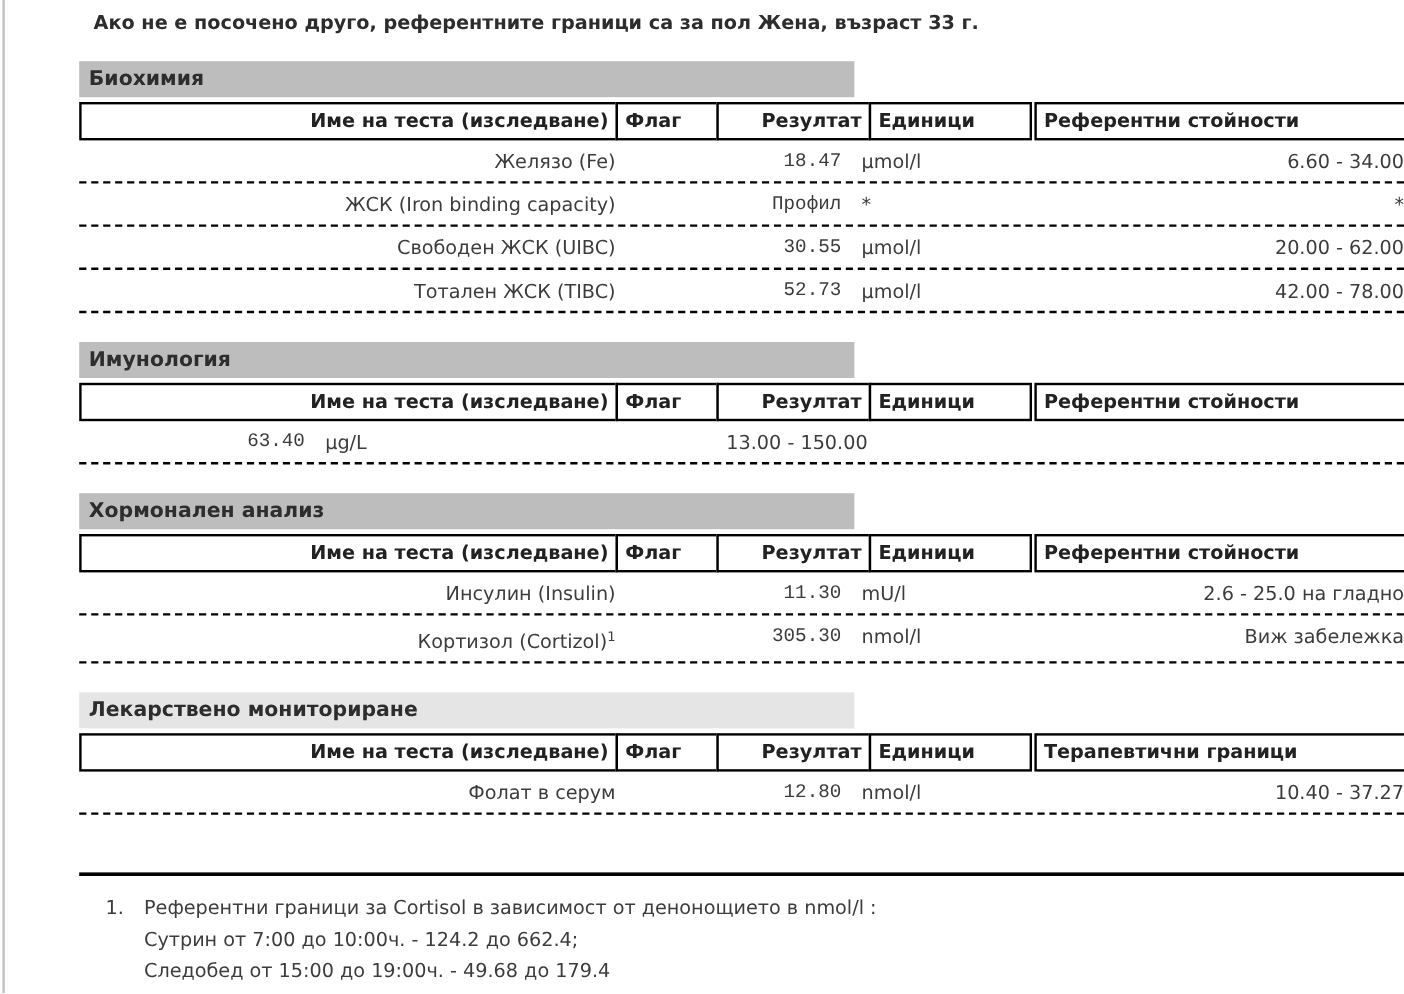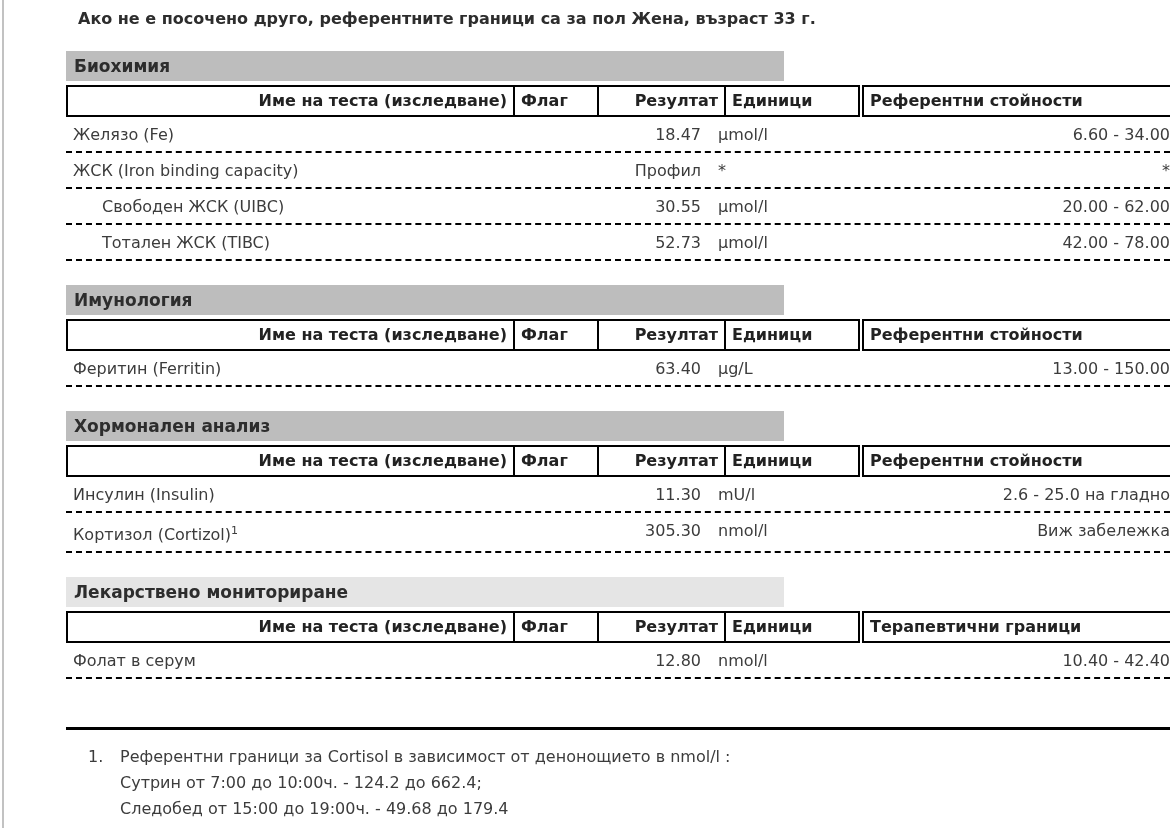--- a/index.html
+++ b/index.html
@@ -28,21 +28,21 @@
     padding: 9px 0 0 12px;
     font-weight: bold;
     font-size: 16px;
     line-height: 19px;
     color: #2d2d2d;
   }
   .section { margin-top: 24px; }
   .section:first-of-type { margin-top: 23px; }
   .section-bar {
     box-sizing: border-box;
-    width: 718px;
+    width: 646px;
     height: 30px;
     display: flex;
     align-items: center;
     padding-left: 8px;
     margin-bottom: 4px;
   }
   .section-title {
     font-weight: bold;
     font-size: 17px;
     color: #2d2d2d;
@@ -66,24 +66,24 @@
   .hc.c-units  { width: 136px; margin-left: -2px; }
   .hc.c-ref    { width: 342px; margin-left: 2px; }
   .row {
     display: flex;
     border-bottom: 2px dashed #000;
     padding: 8px 0 7px 0;
     font-size: 16px;
     line-height: 19px;
   }
   .rc { box-sizing: border-box; flex: 0 0 auto; }
-  .rc.c-name   { width: 447px; padding-left: 7px; }
+  .rc.c-name   { width: 447px; padding-left: 7px; text-align: right; }
   .rc.c-name.indent { padding-left: 36px; }
   .rc.c-flag   { width: 70px; }
-  .rc.c-result { width: 127px; text-align: right; padding-right: 9px; }
+  .rc.c-result { width: 127px; text-align: right; padding-right: 9px; font-family: Liberation Mono, monospace; }
   .rc.c-units  { width: 134px; padding-left: 8px; }
   .rc.c-ref    { width: 326px; padding-left: 7px; text-align: right; }
   .rc sup { font-size: 11px; }
   .footer-rule {
     margin-top: 48px;
     width: 1104px;
     border-top: 3px solid #000;
   }
   .footnote {
     display: flex;
@@ -154,21 +154,20 @@
     </div>
     <div class="head-row">
       <div class="hc c-name">Име на теста (изследване)</div>
       <div class="hc c-flag">Флаг</div>
       <div class="hc c-result">Резултат</div>
       <div class="hc c-units">Единици</div>
       <div class="hc c-ref">Референтни стойности</div>
     </div>
     <div class="rows">
   <div class="row">
-    <div class="rc c-name">Феритин (Ferritin)</div>
     <div class="rc c-flag"></div>
     <div class="rc c-result">63.40</div>
     <div class="rc c-units">µg/L</div>
     <div class="rc c-ref">13.00 - 150.00</div>
   </div>
 </div>
   </section>
 
   <section class="section">
     <div class="section-bar" style="background: rgb(189, 189, 189);">
@@ -210,21 +209,21 @@
       <div class="hc c-result">Резултат</div>
       <div class="hc c-units">Единици</div>
       <div class="hc c-ref">Терапевтични граници</div>
     </div>
     <div class="rows">
   <div class="row">
     <div class="rc c-name">Фолат в серум</div>
     <div class="rc c-flag"></div>
     <div class="rc c-result">12.80</div>
     <div class="rc c-units">nmol/l</div>
-    <div class="rc c-ref">10.40 - 42.40</div>
+    <div class="rc c-ref">10.40 - 37.27</div>
   </div>
 </div>
   </section>
 </div>
     <div class="footer-rule"></div>
     <div class="footnote">
       <div class="fn-num">1.</div>
       <div class="fn-lines">
         <div>Референтни граници за Cortisol в зависимост от денонощието в nmol/l :</div>
         <div>Сутрин от 7:00 до 10:00ч. - 124.2 до 662.4;</div>

